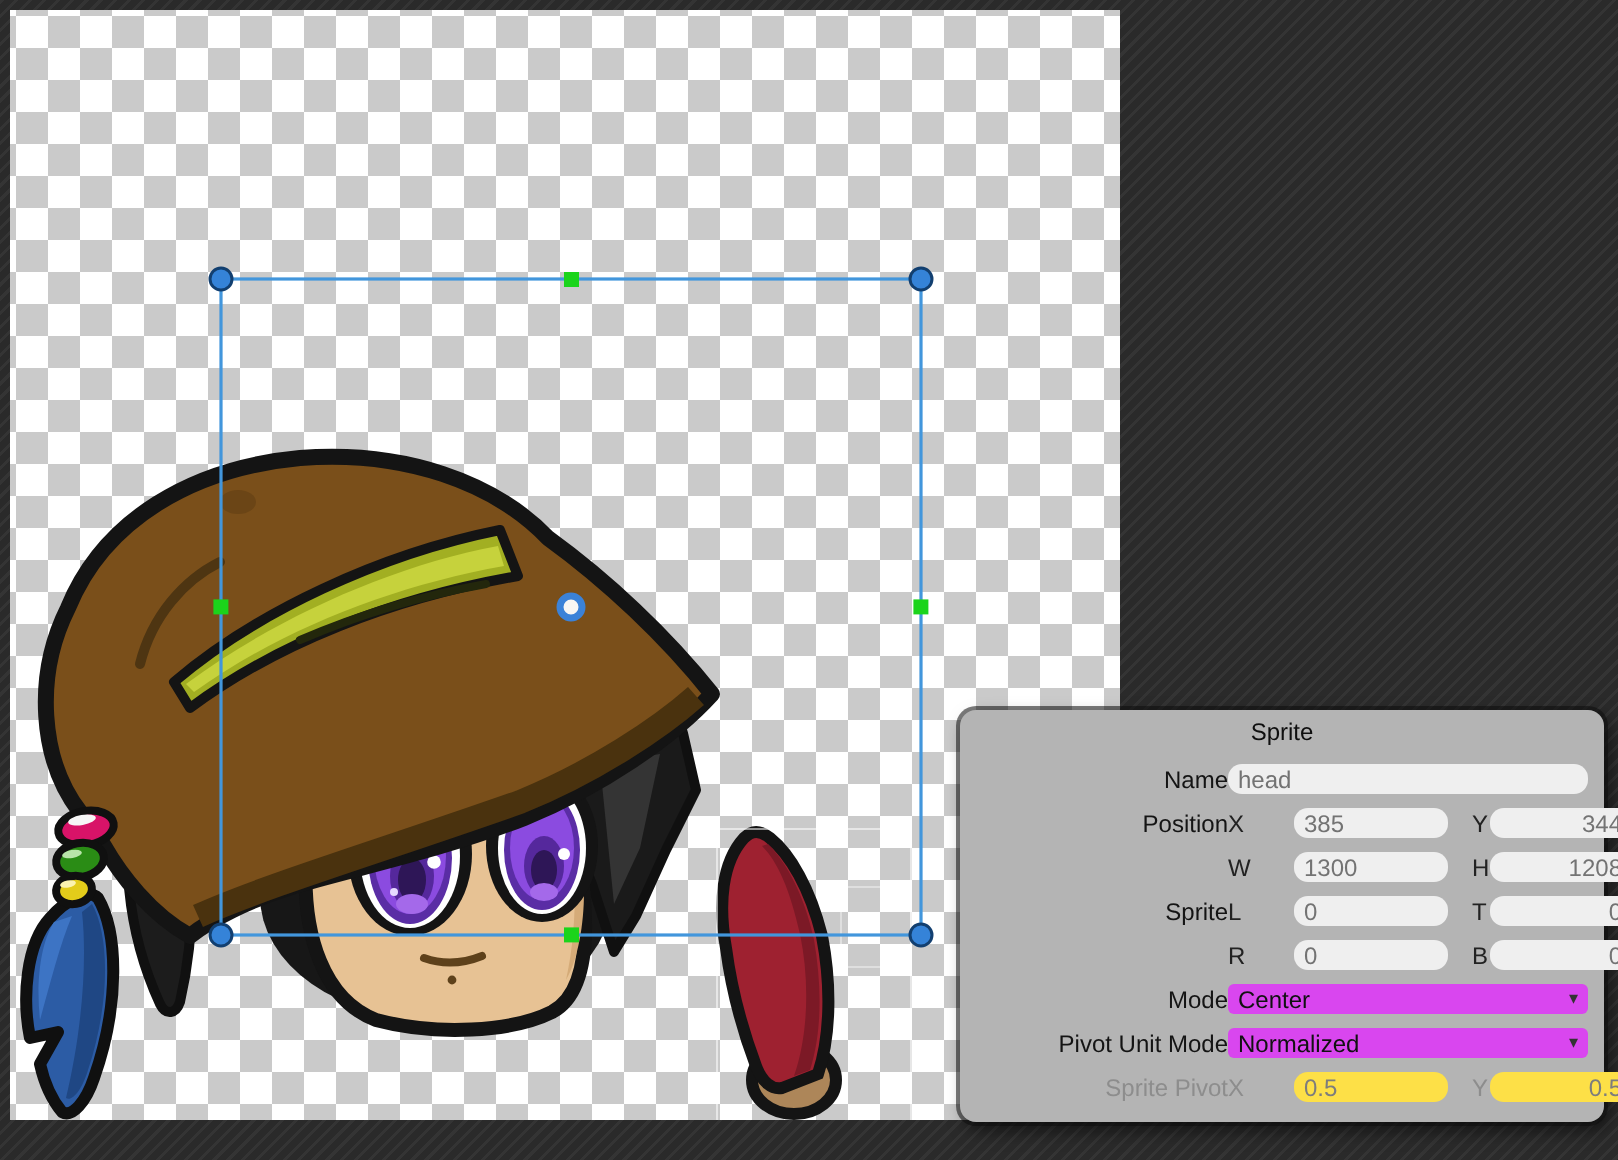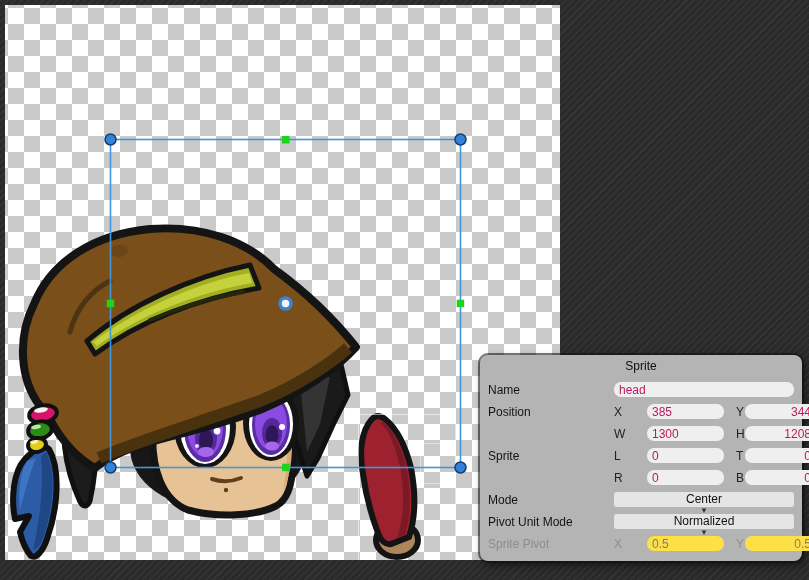--- a/index.html
+++ b/index.html
@@ -19,35 +19,35 @@
   
   .panel{
     position:absolute; left:480px; top:355px; width:322px; height:206px;
     background:#b4b4b4; border-radius:8px; box-sizing:border-box;
     padding:4px 8px 0 8px;
     box-shadow:0 0 0 2px rgba(15,15,15,.55), 3px 4px 9px rgba(0,0,0,.55);
     font-size:12px; color:#141414;
   }
   .ptitle{text-align:center; height:14px; line-height:14px; margin-bottom:9px; color:#0f0f0f;}
   .prow{display:flex; align-items:center; height:15px; margin-bottom:7px;}
-  .plabel{flex:0 0 126px; color:#141414; white-space:nowrap;}
+  .plabel{flex:0 0 126px; color:#141414; white-space:nowrap;text-align:right;}
   .ax{flex:0 0 12px; color:#222;}
   .ax2{flex:0 0 9px; margin-left:12px; color:#222;}
   .pfield{
     height:15px; border:none; outline:none; border-radius:7px;
-    background:#efefef; color:#be185d; font:12px "Liberation Sans",sans-serif;
+    background:#efefef; color:#737373; font:12px "Liberation Sans",sans-serif;
     padding:0 5px; box-sizing:border-box;
   }
   .f-wide{width:182px;}
   .f-small{width:77px;margin-left:21px;}
   .f-small2{width:71px;text-align:right;}
   .dropdown{
-    width:183px; height:15px; background:#e5e5e5; border-radius:3px;
+    width:183px; height:15px; background:#d946ef; border-radius:3px;
     display:flex; align-items:center; justify-content:space-between;
-    padding:0 5px; box-sizing:border-box; color:#111; cursor:default;flex-direction:column;
+    padding:0 5px; box-sizing:border-box; color:#111; cursor:default;
   }
   .dd-arrow{font-size:9px; color:#333; line-height:1;}
   .prow.disabled .plabel,.prow.disabled .ax,.prow.disabled .ax2{color:#8d8d8d;}
   .prow.disabled .pfield{background:#fde047; color:#7d7d7d;}
 </style>
 </head>
 <body>
 
 <div class="stage">
 

